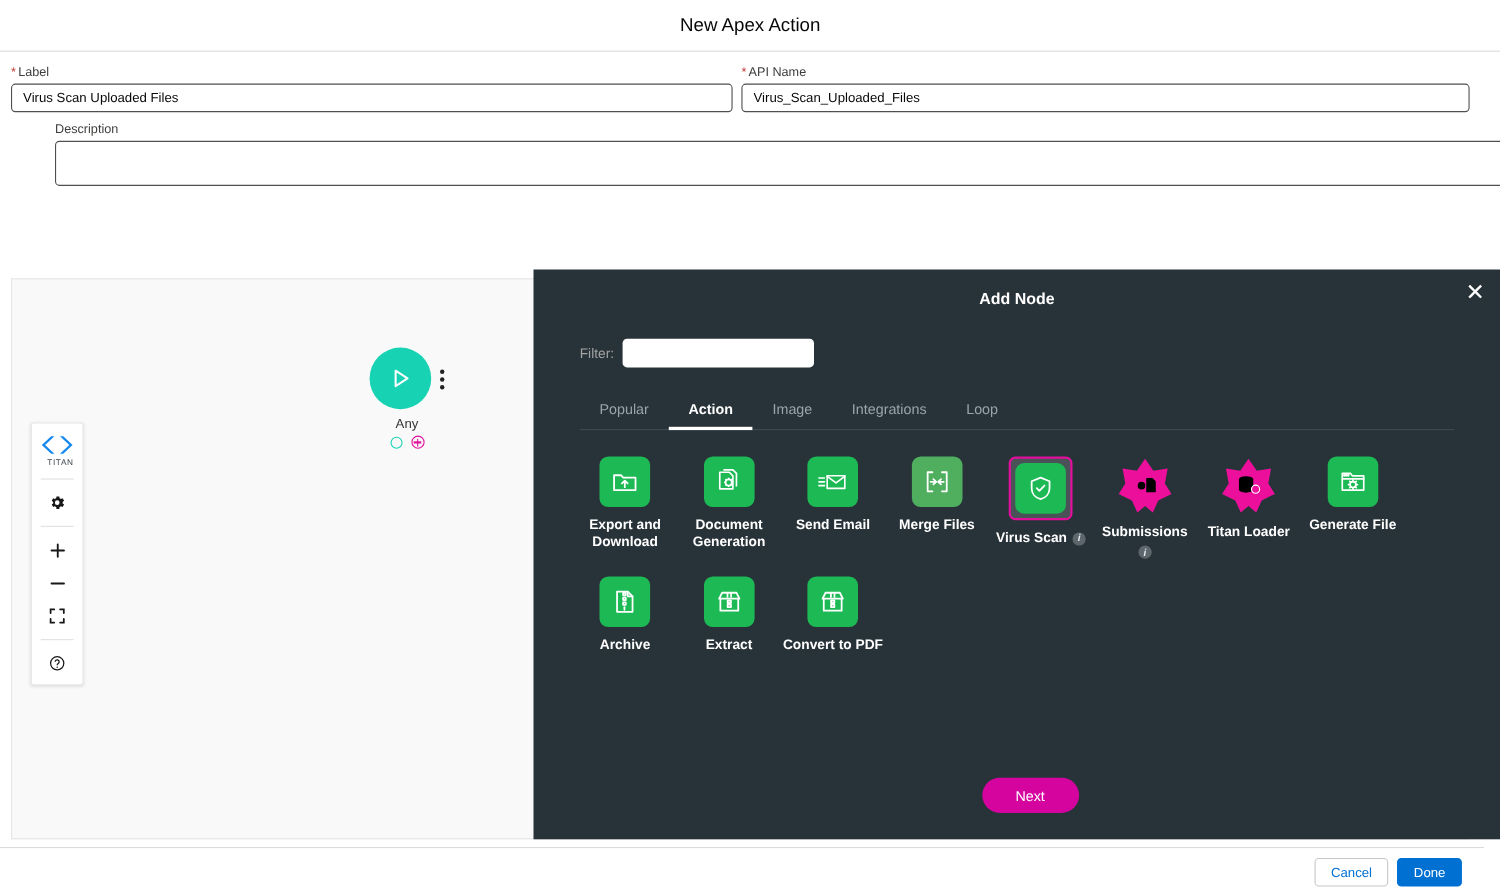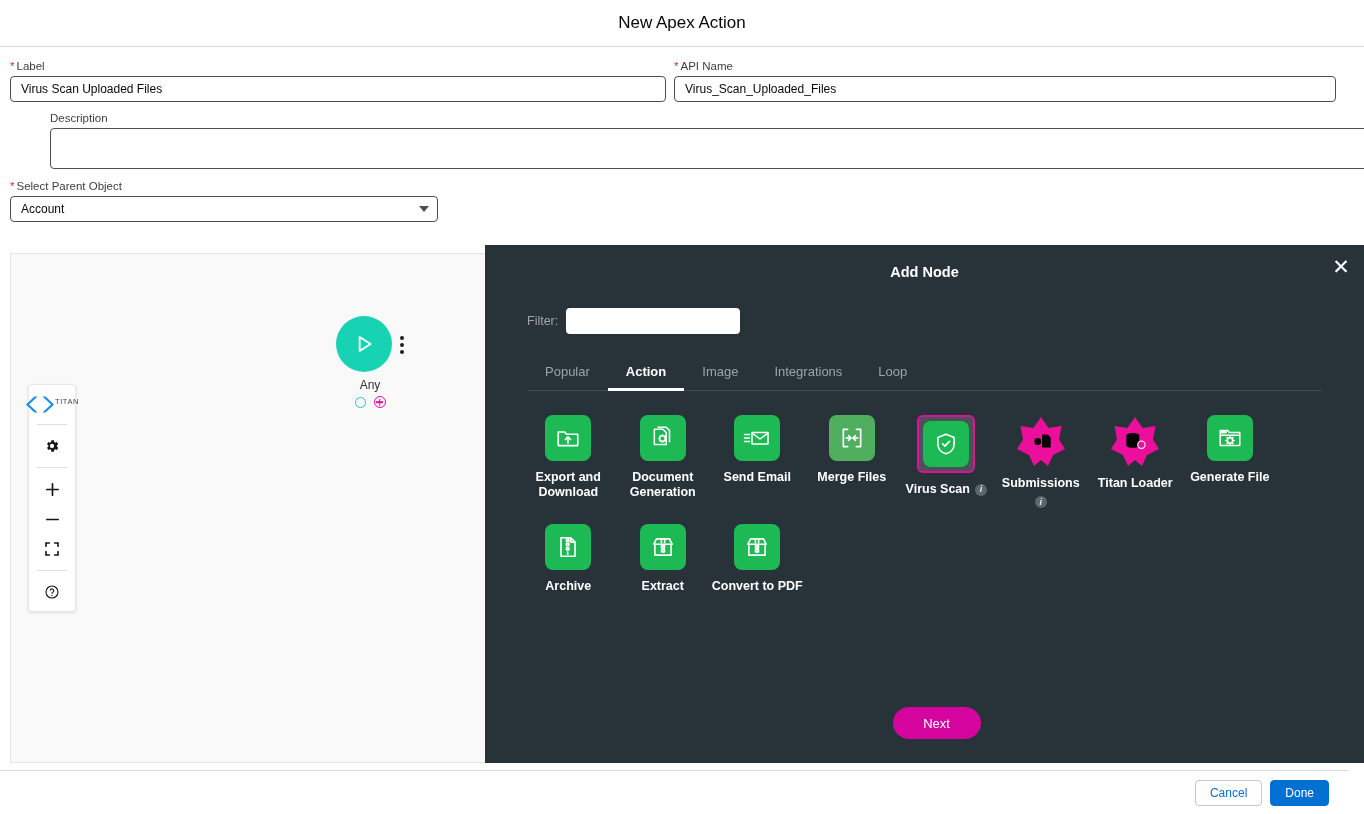--- a/index.html
+++ b/index.html
@@ -69,21 +69,21 @@
   .canvas-toolbar {
     position: absolute; left: 17px; top: 130px;
     width: 48px;
     background: #fff;
     border: 1px solid #e8e8e8;
     box-shadow: 0 1px 3px rgba(0,0,0,0.10);
     border-radius: 3px;
     display: flex; flex-direction: column; align-items: center;
     padding: 6px 0 4px 0;
   }
-  .tb-logo { display: flex; flex-direction: row; align-items: flex-start; padding: 4px 0 4px 0; }
+  .tb-logo { display: flex; flex-direction: column; align-items: flex-end; padding: 4px 0 4px 0; }
   .tb-logo-text { font-size: 7.5px; letter-spacing: 0.6px; color: #3f4650; margin-top: 2px; }
   .tb-divider { width: 30px; height: 1px; background: #e0e0e0; margin: 6px 0; }
   .tb-btn {
     width: 30px; height: 30px;
     display: flex; align-items: center; justify-content: center;
     color: #171717;
   }
   
   .node-wrap {
     position: absolute; left: 325px; top: 62px;
@@ -247,27 +247,20 @@
       <span class="field-label"><span class="req">*</span><span>API Name</span></span>
       <input class="text-input" type="text" value="Virus_Scan_Uploaded_Files" style="">
     </div>
   </div>
 
   <div style="margin-top:9px;width:1326px;margin-left:40px;">
     <span class="field-label">Description</span>
     <textarea class="textarea-input" placeholder="" style=""></textarea>
   </div>
 
-  <div style="margin-top:10px;">
-    <span class="field-label"><span class="req">*</span><span>Select Parent Object</span></span>
-    <div class="select-wrap">
-      <div class="select-input">Account</div>
-      <span class="select-caret"></span>
-    </div>
-  </div>
 </div>
 
 <div class="canvas">
 
   <div class="canvas-toolbar">
     <div class="tb-logo">
       <svg width="30" height="19" viewBox="0 0 30 19">
         <path d="M12.5 1.5 L4 9.5 L12.5 17.5 L9.5 17.5 L1 9.5 L9.5 1.5 Z" fill="#1589ee"></path>
         <path d="M17.5 1.5 L26 9.5 L17.5 17.5 L20.5 17.5 L29 9.5 L20.5 1.5 Z" fill="#1589ee"></path>
       </svg>

